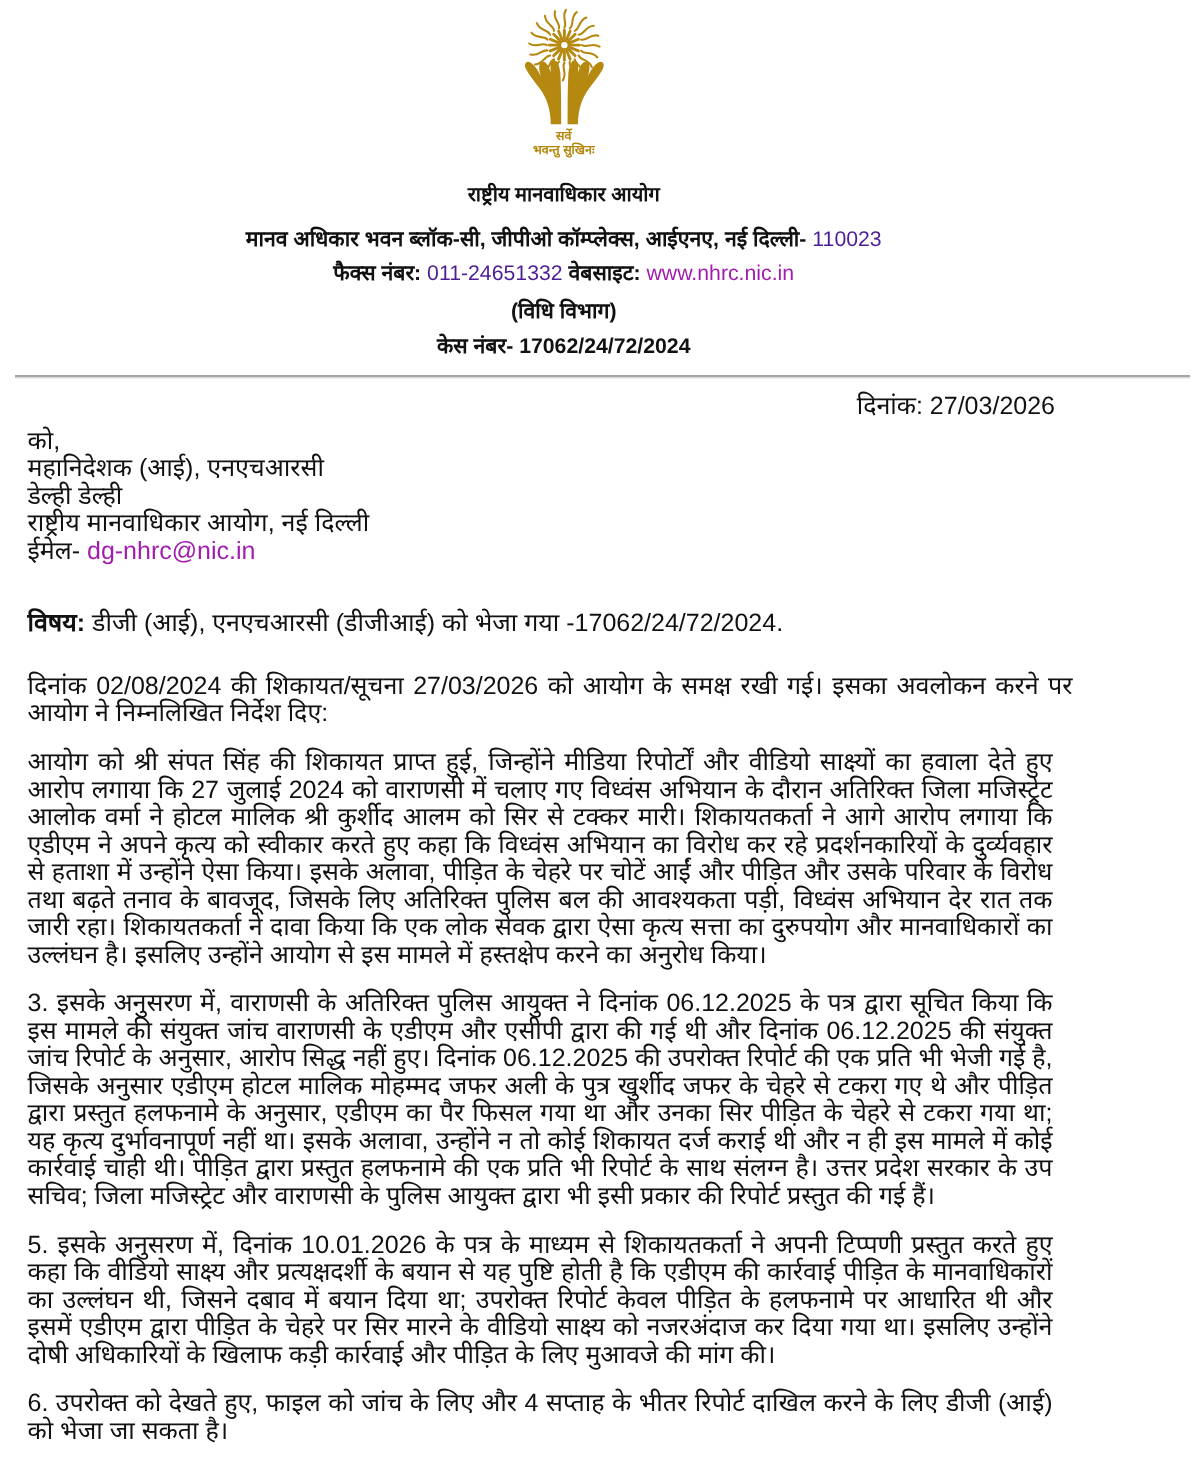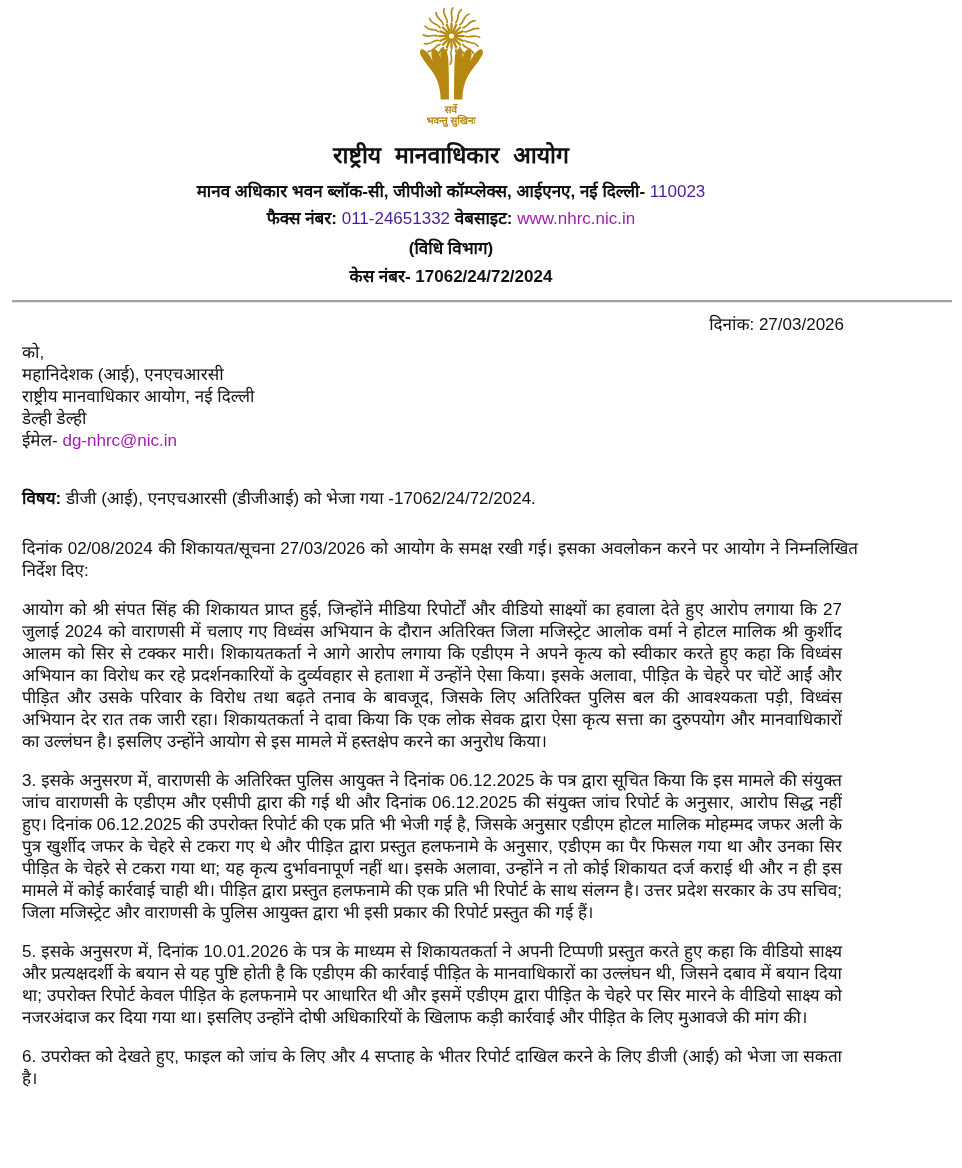--- a/index.html
+++ b/index.html
@@ -14,43 +14,43 @@
 
   
   .letterhead { text-align:center; padding-right:60px; }
   .logo-wrap { display:inline-block; }
   .logo-motto {
     color:#B5890F; font-weight:bold;
     font-size:10px; line-height:11px;
     margin-top:2px;
   }
   .org-title {
-    font-size:23px; line-height:30px;
-    font-weight:bold; margin:14px 0 0 0;font-family:Liberation Mono, monospace;
+    font-size:16px; line-height:30px;
+    font-weight:bold; margin:14px 0 0 0;
   }
   .hline { font-size:17px; line-height:22px; font-weight:bold; }
   .addr-line  { margin-top:9px; }
   .fax-line   { margin-top:5px; }
   .dept-line  { margin-top:8px; }
   .case-line  { margin-top:6px; }
   .plain { font-weight:normal; color:#4c1d95; }
   a.link { color:#a21caf; text-decoration:none; font-weight:normal; cursor:pointer; }
 
   
   hr.divider {
     border:none; height:0;
     border-top:2px solid #a3a3a3;
     border-bottom:1px solid #e6e6e6;
     margin:12px 10px 0 12px;
   }
 
   
   .container {
     margin-left:22px; width:836px;
-    font-size:17px; line-height:22px;
+    font-size:20px; line-height:22px;
   }
   .date-line { text-align:right; padding-right:14px; margin-top:11px; }
   .recipient { margin-top:6px; }
   .subject-line { margin-top:36px; }
   .b { font-weight:bold; }
   .salutation { margin-top:9px; }
   p.body-p { text-align:justify; margin:17px 16px 0 0; }
   p.intro-p { text-align:justify; margin:28px 0 0 0; }
 
   
@@ -137,22 +137,22 @@
 
   <hr class="divider">
 
   <div class="container">
 
     <div class="date-line">दिनांक: 27/03/2026</div>
 
     <div class="recipient">
       <div>को,</div>
       <div>महानिदेशक (आई), एनएचआरसी</div>
+      <div>डेल्ही डेल्ही</div>
       <div>राष्ट्रीय मानवाधिकार आयोग, नई दिल्ली</div>
-      <div>डेल्ही डेल्ही</div>
       <div>
         <span>ईमेल-</span>
         <a class="link">dg-nhrc@nic.in</a>
       </div>
     </div>
 
     <div class="subject-line">
       <span class="b">विषय:</span>
       <span>डीजी (आई), एनएचआरसी (डीजीआई) को भेजा गया -17062/24/72/2024.</span>
     </div>

